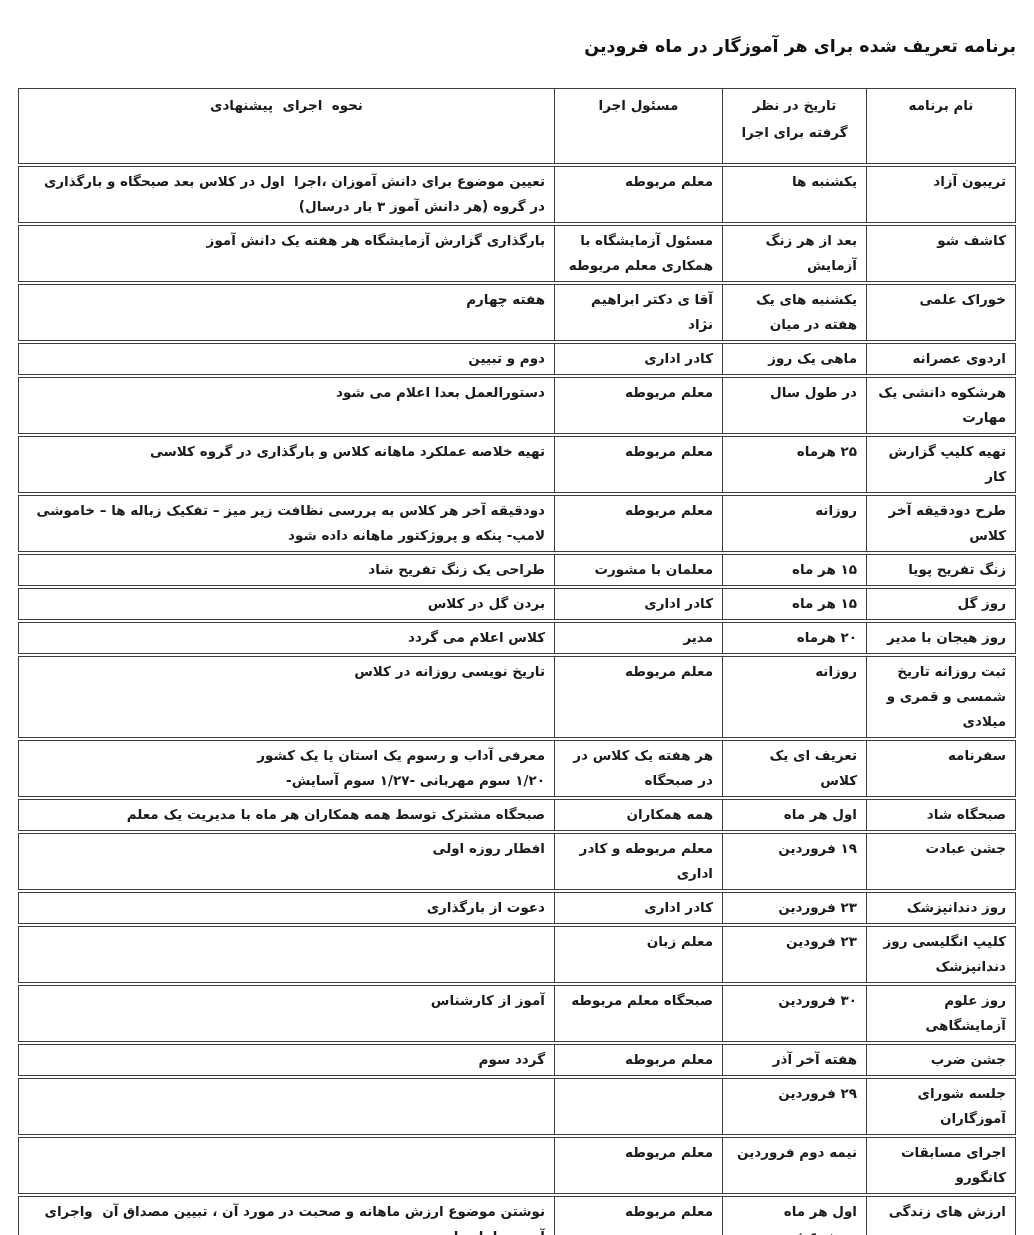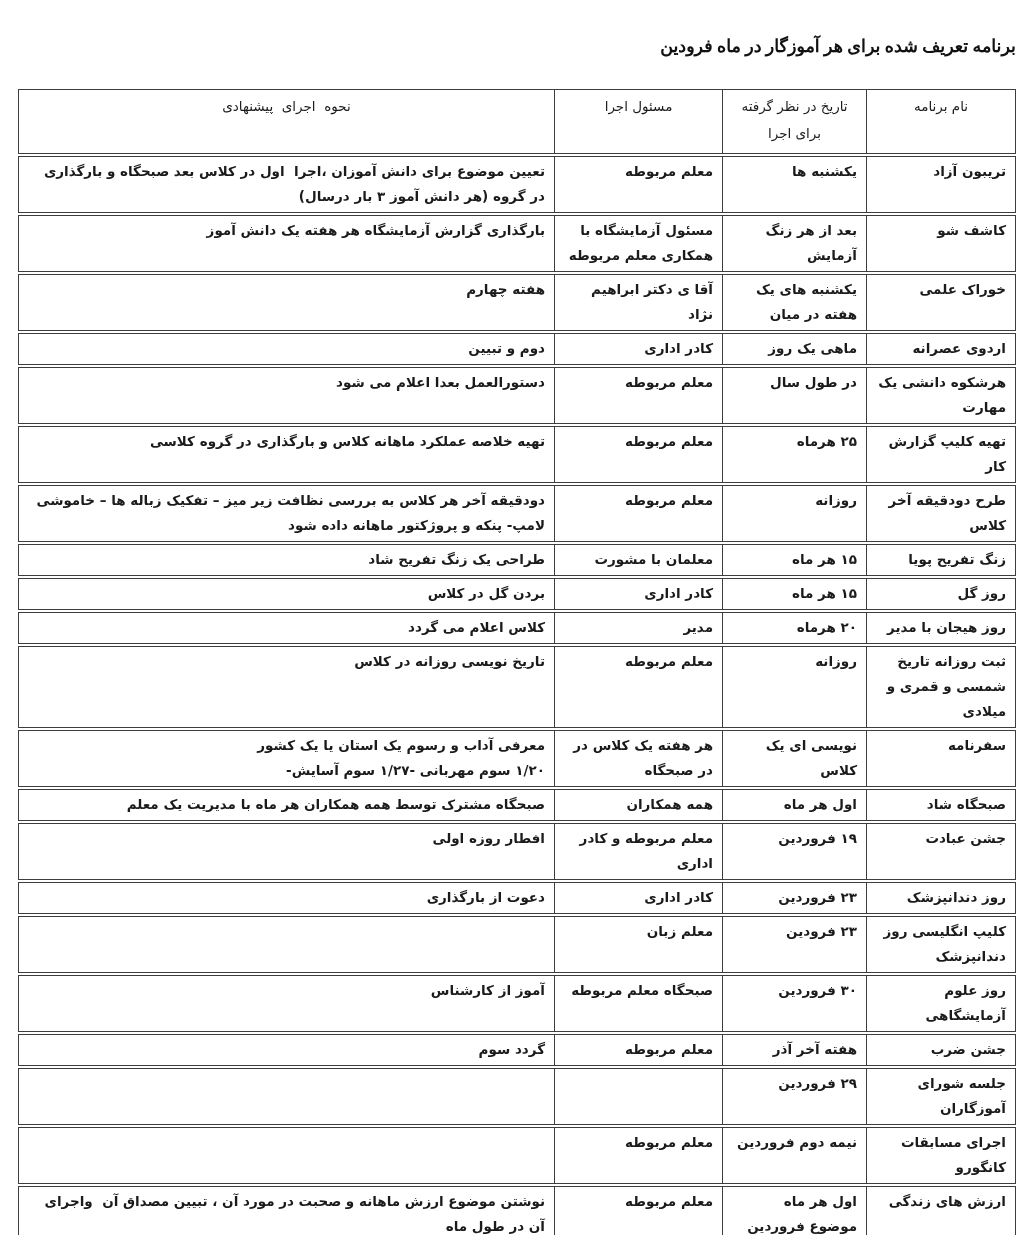--- a/index.html
+++ b/index.html
@@ -15,21 +15,20 @@
     direction: rtl;
     font-family: "DejaVu Sans", sans-serif;
     color: #1b1b1b;
   }
   .doc-title {
     font-size: 17.5px;
     font-weight: 700;
     margin: 0 0 30px 0;
     text-align: right;
     color: #111;
-    font-family: Liberation Serif, serif;
   }
   table.schedule {
     border-collapse: separate;
     border-spacing: 0 2.5px;
     table-layout: fixed;
     width: 998px;
     font-size: 13.5px;
     font-weight: 700;
   }
   col.c-name   { width: 150px; }
@@ -42,22 +41,22 @@
     padding: 2px 9px 3px 9px;
     line-height: 25px;
     white-space: pre-wrap;
     word-wrap: break-word;
     background: #ffffff;
   }
   th + th, td + td { border-right: none; } 
   thead th {
     text-align: center;
     line-height: 27px;
-    padding: 3px 9px 6px 9px;
-    font-weight: 400;
+    padding: 3px 9px 17px 9px;
+    font-weight: 700;
   }
   tbody td { text-align: right; }
   
   tbody tr:nth-child(3)  td,
   tbody tr:nth-child(16) td,
   tbody tr:nth-child(19) td,
   tbody tr:nth-child(20) td { height: 48px; }
   tbody tr:nth-child(14) td { height: 48px; text-align: right; }
 </style>
 </head>
@@ -143,21 +142,21 @@
         <td>کلاس اعلام می گردد</td>
       </tr>
       <tr>
         <td>ثبت روزانه تاریخ شمسی و قمری و میلادی</td>
         <td>روزانه</td>
         <td>معلم مربوطه</td>
         <td>تاریخ نویسی روزانه در کلاس</td>
       </tr>
       <tr>
         <td>سفرنامه</td>
-        <td>نویسی ای یک کلاس</td>
+        <td>تعریف ای یک کلاس</td>
         <td>هر هفته یک کلاس در
 در صبحگاه</td>
         <td>معرفی آداب و رسوم یک استان یا یک کشور
 ۱/۲۰ سوم مهربانی -۱/۲۷ سوم آسایش-</td>
       </tr>
       <tr>
         <td>صبحگاه شاد</td>
         <td>اول هر ماه</td>
         <td>همه همکاران</td>
         <td>صبحگاه مشترک توسط همه همکاران هر ماه با مدیریت یک معلم</td>

